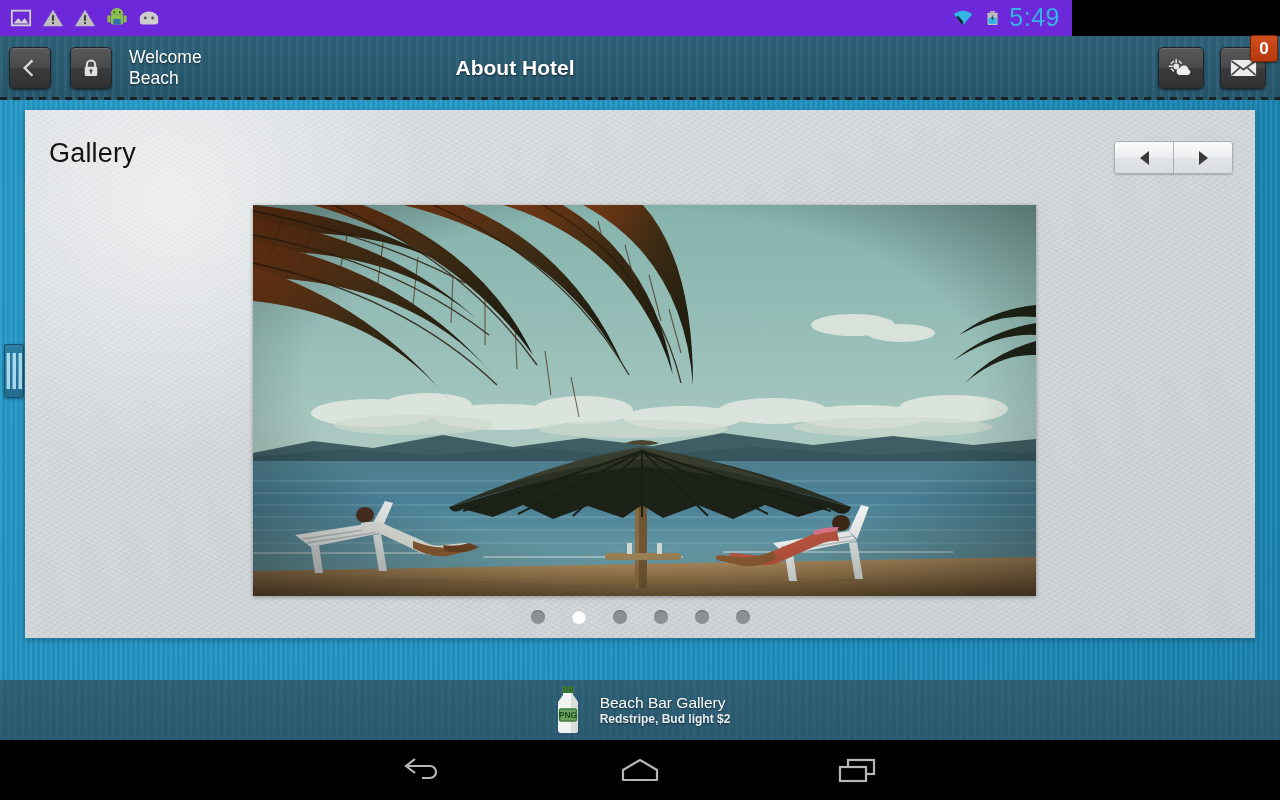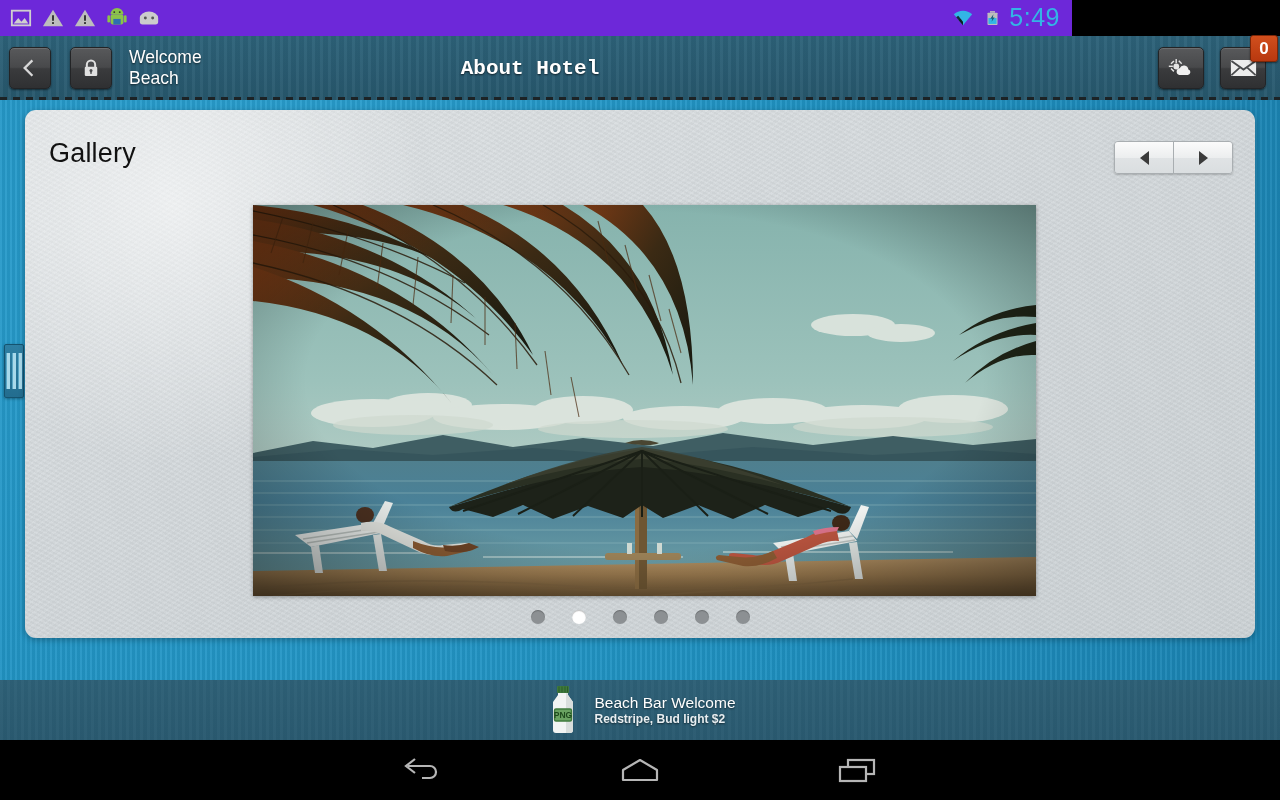--- a/index.html
+++ b/index.html
@@ -48,25 +48,24 @@
     display:flex;align-items:center;justify-content:center;
     cursor:pointer;flex:0 0 auto;position:relative;
   }
   #btn-back{margin-left:9px;}
   #btn-lock{margin-left:19px;}
   .welcome{
     margin-left:17px;color:#ffffff;font-size:17.5px;line-height:21px;
     text-shadow:0 1px 2px rgba(0,0,0,.6);font-weight:400;
   }
   #title{
-    position:absolute;left:15px;width:1030px;text-align:center;
+    position:absolute;left:0;width:1030px;text-align:center;
     color:#fff;font-size:21px;font-weight:bold;
     text-shadow:0 1px 2px rgba(0,0,0,.65);
     pointer-events:none;
-    font-family:Liberation Mono, monospace;
   }
   .hright{margin-left:auto;display:flex;align-items:center;gap:16px;padding-right:14px;}
   #btn-weather,#btn-mail{width:44px;height:40px;}
   .badge{
     position:absolute;top:-13px;right:-13px;
     min-width:26px;height:25px;border-radius:3px;
     background:linear-gradient(180deg,#d14f1d 0%,#b8380f 100%);
     border:1px solid #7d2607;
     color:#fff;font-size:17px;font-weight:bold;
     display:flex;align-items:center;justify-content:center;
@@ -85,21 +84,20 @@
 
   
   #card{
     position:absolute;left:25px;top:110px;width:1230px;height:528px;
     background:
       radial-gradient(circle at 12% 18%, rgba(255,255,255,.55) 0%, rgba(255,255,255,0) 22%),
       repeating-linear-gradient(27deg, rgba(0,0,0,.022) 0 2px, rgba(255,255,255,.03) 2px 4px),
       repeating-linear-gradient(-34deg, rgba(0,0,0,.018) 0 3px, rgba(255,255,255,.025) 3px 5px),
       linear-gradient(160deg,#dfe3e5 0%,#d4d9dc 45%,#cdd3d6 100%);
     box-shadow:0 2px 6px rgba(0,0,0,.28);
-    border-radius:11px;
   }
   #gallery-title{
     position:absolute;left:24px;top:28px;font-size:27px;color:#111;
     font-weight:400;letter-spacing:.2px;
   }
   
   #gallery-nav{
     position:absolute;right:22px;top:31px;display:flex;
     border:1px solid #a9aeb1;border-radius:4px;overflow:hidden;
     box-shadow:0 1px 2px rgba(0,0,0,.2);
@@ -459,21 +457,21 @@
     <g stroke="#2d5c2b" stroke-width="1">
       <line x1="14" y1="1.5" x2="14" y2="7.5"></line>
         <line x1="17" y1="1.5" x2="17" y2="7.5"></line>
       <line x1="20" y1="1.5" x2="20" y2="7.5"></line>
         <line x1="22.5" y1="1.5" x2="22.5" y2="7.5"></line>
     </g>
     <rect x="9.5" y="24" width="17" height="12" rx="1.5" fill="#6aa361" stroke="#3f7a3c" stroke-width="1.4"></rect>
     <text x="18" y="33" font-family="Liberation Sans, sans-serif" font-size="8.5" font-weight="bold" fill="#1f4a1d" text-anchor="middle">PNG</text>
   </svg>
   <div id="ad-text">
-    <div id="ad-title">Beach Bar Welcome</div>
+    <div id="ad-title">Beach Bar Gallery</div>
     <div id="ad-sub">Redstripe, Bud light $2</div>
   </div>
 </div>
 
 <div id="navbar">
   <div class="navkey" id="key-back">
     <svg width="42" height="28" viewBox="0 0 42 28">
       <path d="M6 10h22a6 6 0 010 12h-8" fill="none" stroke="#b6b6b6" stroke-width="2.2"></path>
       <path d="M13 3L4 10l9 7" fill="none" stroke="#b6b6b6" stroke-width="2.2"></path>
     </svg>

